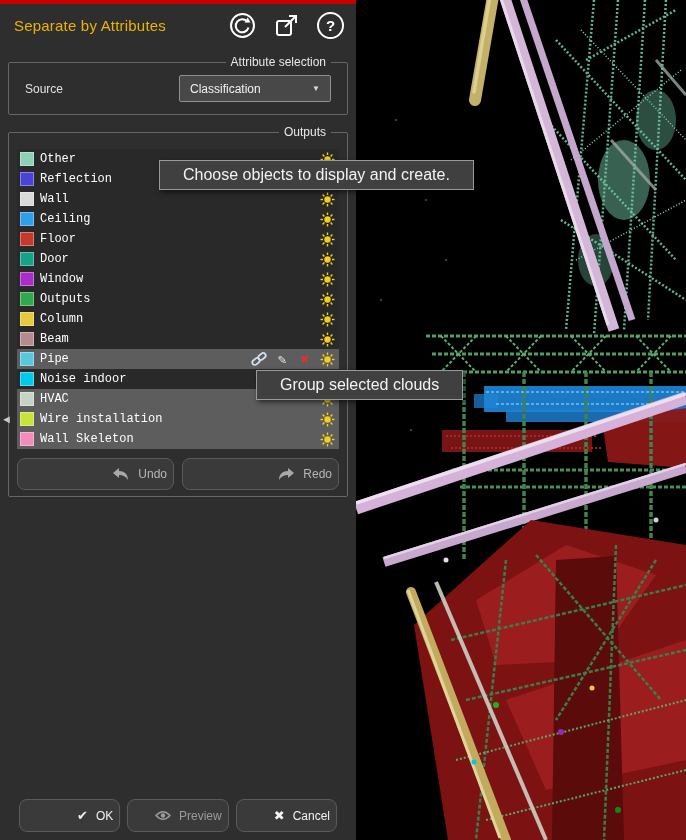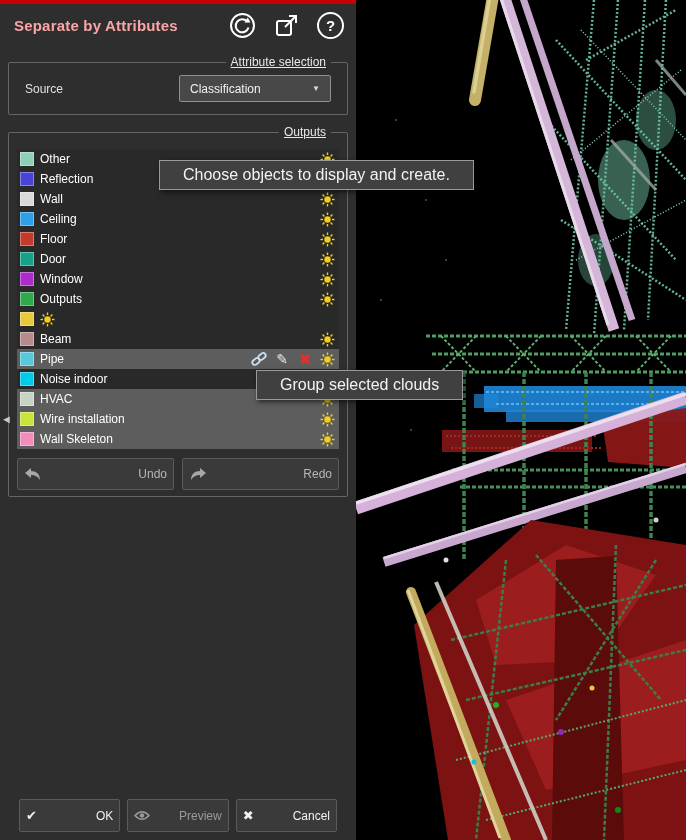--- a/index.html
+++ b/index.html
@@ -6,53 +6,53 @@
   .app{position:relative;width:686px;height:840px;overflow:hidden;
        font-family:"Liberation Sans",sans-serif;background:#000;}
 
   
   .viewport3d{position:absolute;left:356px;top:0;width:330px;height:840px;background:#000;}
 
   
   .panel{position:absolute;left:0;top:0;width:356px;height:840px;background:#2e2e2e;}
   .accent{height:4px;background:#c80000;}
   .titlebar{display:flex;align-items:center;justify-content:space-between;height:42px;padding:0 12px 0 14px;}
-  .title{color:#fca5a5;font-weight:bold;font-size:15px;letter-spacing:.2px;}
+  .title{color:#eab308;font-weight:normal;font-size:15px;letter-spacing:.2px;}
   .tb-icons{display:flex;gap:17px;align-items:center;}
   .tb-icon{width:27px;height:27px;display:flex;align-items:center;justify-content:center;cursor:pointer;}
   .help-circle{width:23px;height:23px;border:2px solid #fff;border-radius:50%;}
   .help-q{color:#fff;font-weight:bold;font-size:15px;line-height:1;}
 
   
   .groupbox{position:relative;margin:0 8px;border:1px solid #666;border-radius:2px;box-sizing:border-box;}
-  .gb-label{position:absolute;top:-8px;right:16px;background:#2e2e2e;padding:0 5px;color:#e8e8e8;font-size:12px;line-height:15px;text-decoration:underline;}
+  .gb-label{position:absolute;top:-8px;right:16px;background:#2e2e2e;padding:0 5px;color:#e8e8e8;font-size:12px;line-height:15px;}
   .gb-attr{margin-top:16px;height:53px;}
   .source-row{display:flex;align-items:center;height:100%;padding:0 16px;gap:24px;}
   .src-label{color:#e0e0e0;font-size:12px;width:130px;}
   .dropdown{flex:1;height:25px;background:#484848;border:1px solid #909090;border-radius:2px;
             display:flex;align-items:center;justify-content:space-between;padding:0 10px;
             color:#f2f2f2;font-size:12px;cursor:pointer;}
   .dd-arrow{font-size:8px;color:#dcdcdc;}
 
   .gb-out{margin-top:17px;height:365px;padding:16px 8px 8px;}
   .list{height:300px;background:#292929;}
-  .row{display:flex;align-items:center;height:20px;padding:0 4px 0 3px;cursor:pointer;}
+  .row{display:flex;align-items:center;height:20px;padding:0 4px 0 3px;cursor:pointer;font-family:Liberation Mono, monospace;}
   .row.selected{background:#5d5d5d;}
   .swatch{width:14px;height:14px;box-sizing:border-box;border:1px solid rgba(255,255,255,.35);margin-right:6px;flex:none;}
   .row-label{color:#fff;font-size:12px;flex:1;white-space:nowrap;overflow:hidden;}
   .tools{display:none;align-items:center;gap:7px;margin-right:7px;}
   .row.has-tools .tools{display:flex;}
   .tool{display:flex;align-items:center;justify-content:center;width:16px;height:16px;cursor:pointer;}
   .pencil{color:#ececec;font-size:14px;}
   .del{color:#e03030;font-size:14px;font-weight:bold;}
   .bulb{width:15px;height:15px;display:flex;cursor:pointer;flex:none;}
 
   .undoredo{display:flex;gap:8px;margin-top:9px;}
-  .btn{flex:1;height:32px;background:#3a3a3a;border:1px solid #5a5a5a;border-radius:2px;
-       color:#b6b6b6;font-size:12px;display:flex;align-items:center;justify-content:space-between;
+  .btn{flex:1;height:32px;background:#3a3a3a;border:1px solid #5a5a5a;border-radius:8px;
+       color:#b6b6b6;font-size:12px;display:flex;align-items:center;justify-content:flex-end;gap:8px;
        cursor:pointer;font-family:"Liberation Sans",sans-serif;}
 
   
   .footer{position:absolute;left:0;bottom:8px;width:100%;display:flex;gap:7px;padding:0 19px;box-sizing:border-box;}
   .footer .btn{height:33px;}
   .btn-ok,.btn-cancel{color:#f2f2f2;}
   .btn-preview{color:#9a9a9a;}
   .glyph{font-size:13px;}
 
   
@@ -392,20 +392,21 @@
                   <line x1="10.6" y1="10.6" x2="12.4" y2="12.4"></line>
           <line x1="2.6" y1="12.4" x2="4.4" y2="10.6"></line>
                   <line x1="10.6" y1="4.4" x2="12.4" y2="2.6"></line>
         </g>
         <circle cx="7.5" cy="7.5" r="3.2" fill="#f2cf1d"></circle>
       </svg>
     </span>
   </div>
           <div class="row">
     <span class="swatch" style="background-color: rgb(233, 201, 60);"></span>
+    <span class="row-label">Column</span>
 
     <span class="bulb">
       <svg width="15" height="15" viewBox="0 0 15 15">
         <g stroke="#f2cf1d" stroke-width="1.4">
           <line x1="7.5" y1="0.5" x2="7.5" y2="3"></line>
                   <line x1="7.5" y1="12" x2="7.5" y2="14.5"></line>
           <line x1="0.5" y1="7.5" x2="3" y2="7.5"></line>
                   <line x1="12" y1="7.5" x2="14.5" y2="7.5"></line>
           <line x1="2.6" y1="2.6" x2="4.4" y2="4.4"></line>
                   <line x1="10.6" y1="10.6" x2="12.4" y2="12.4"></line>

